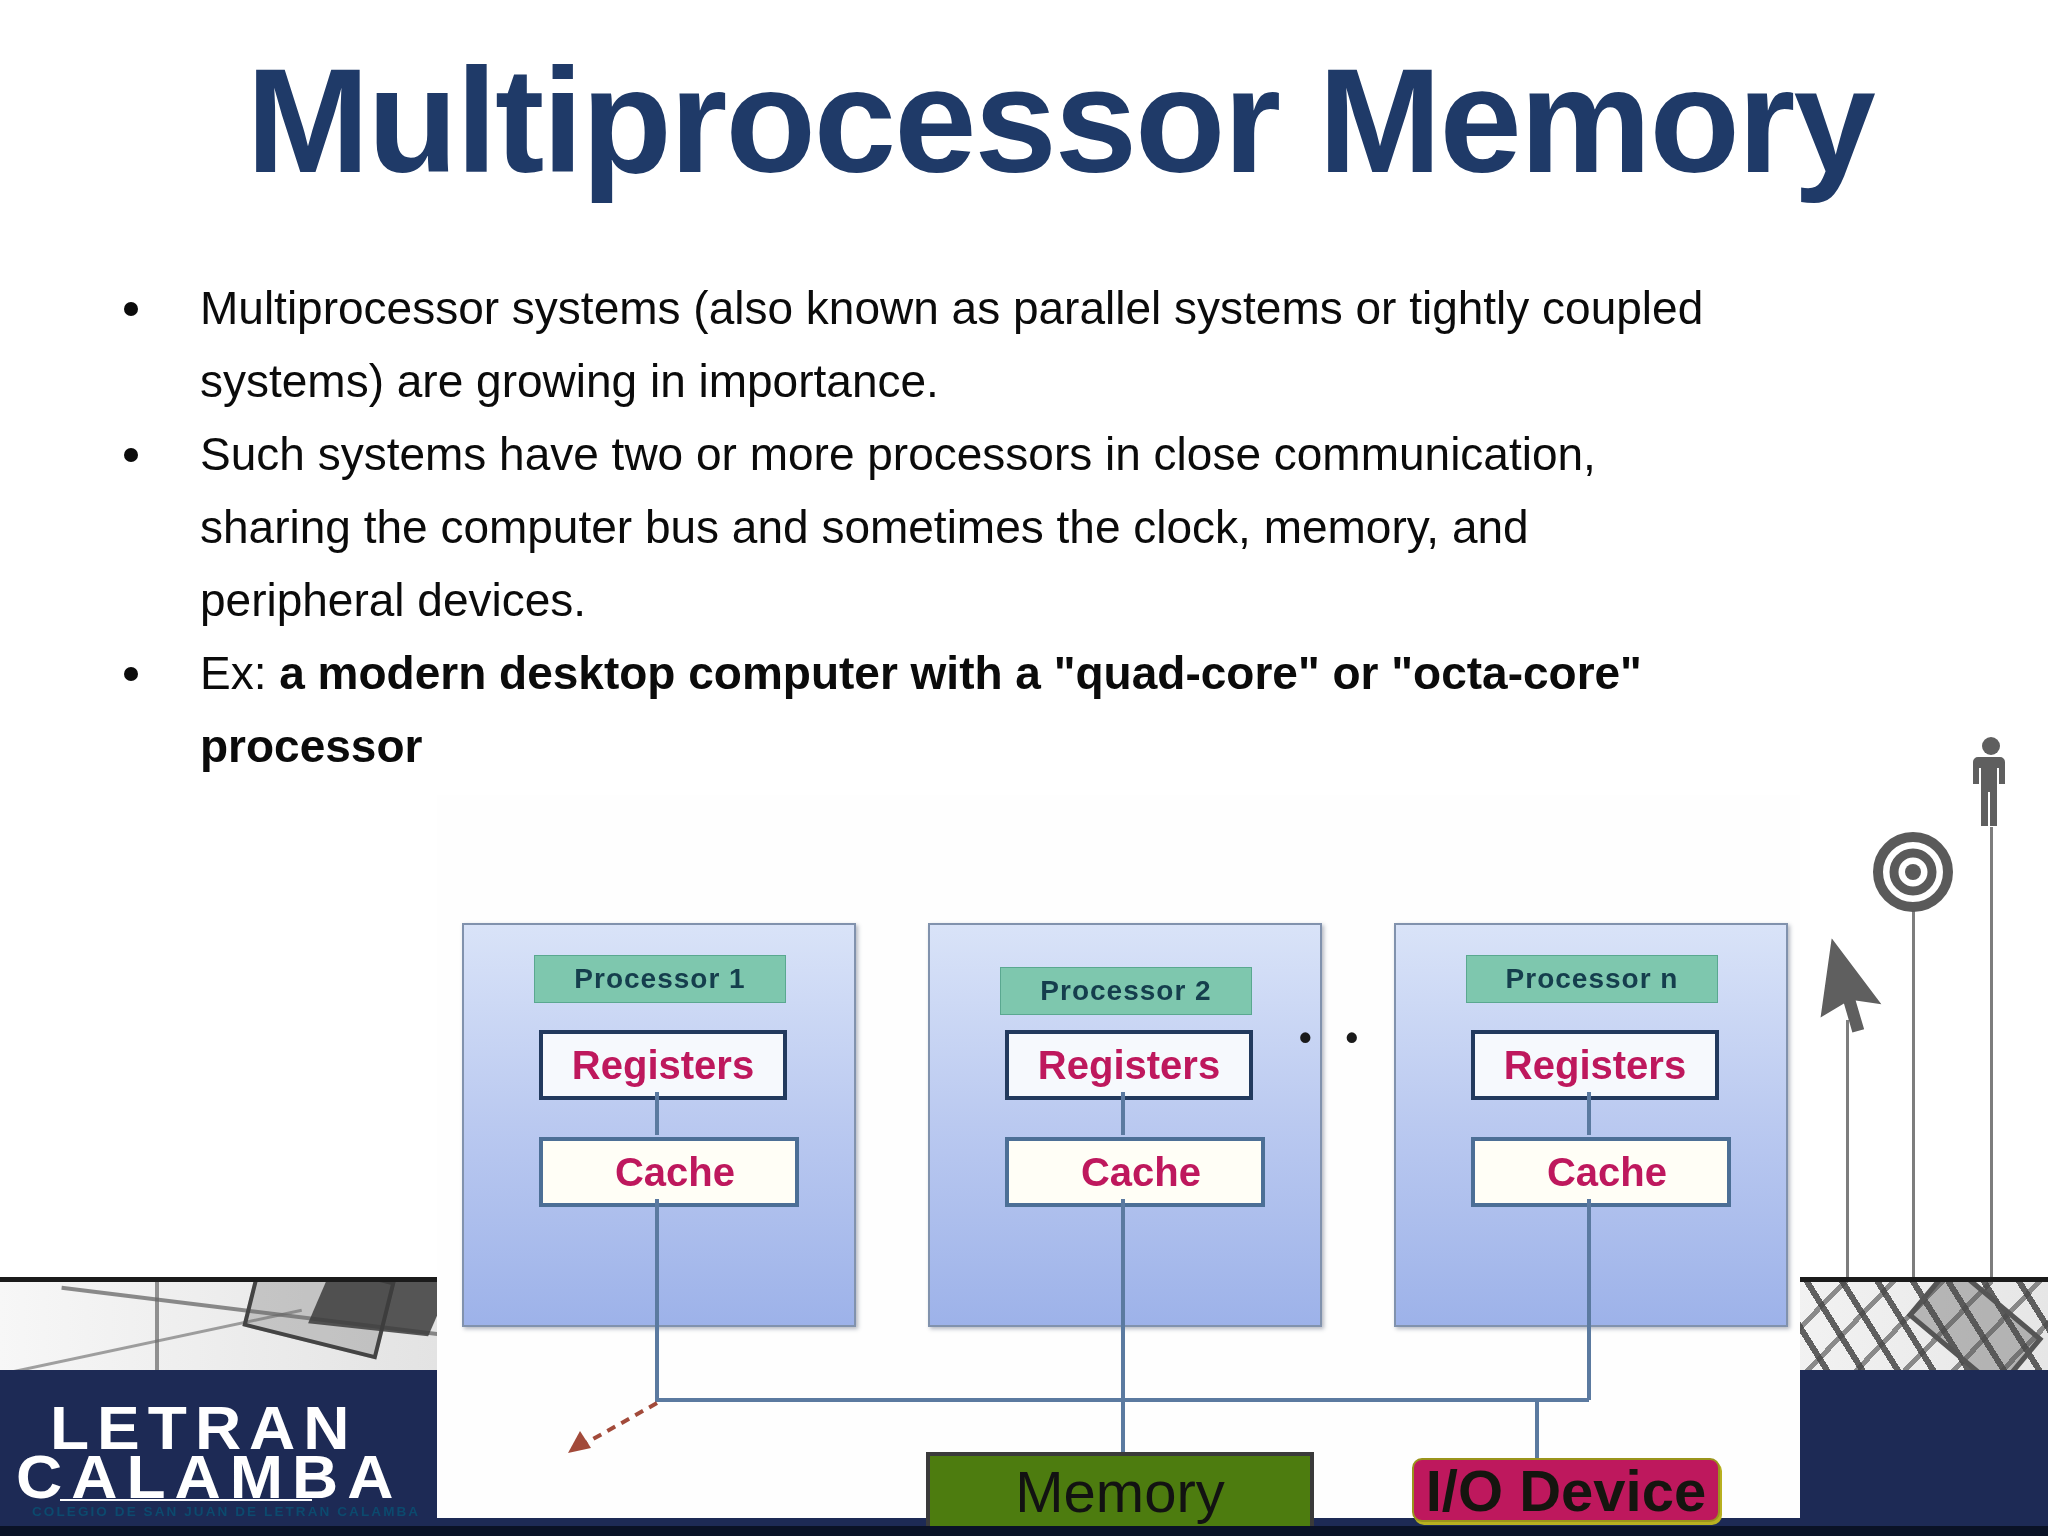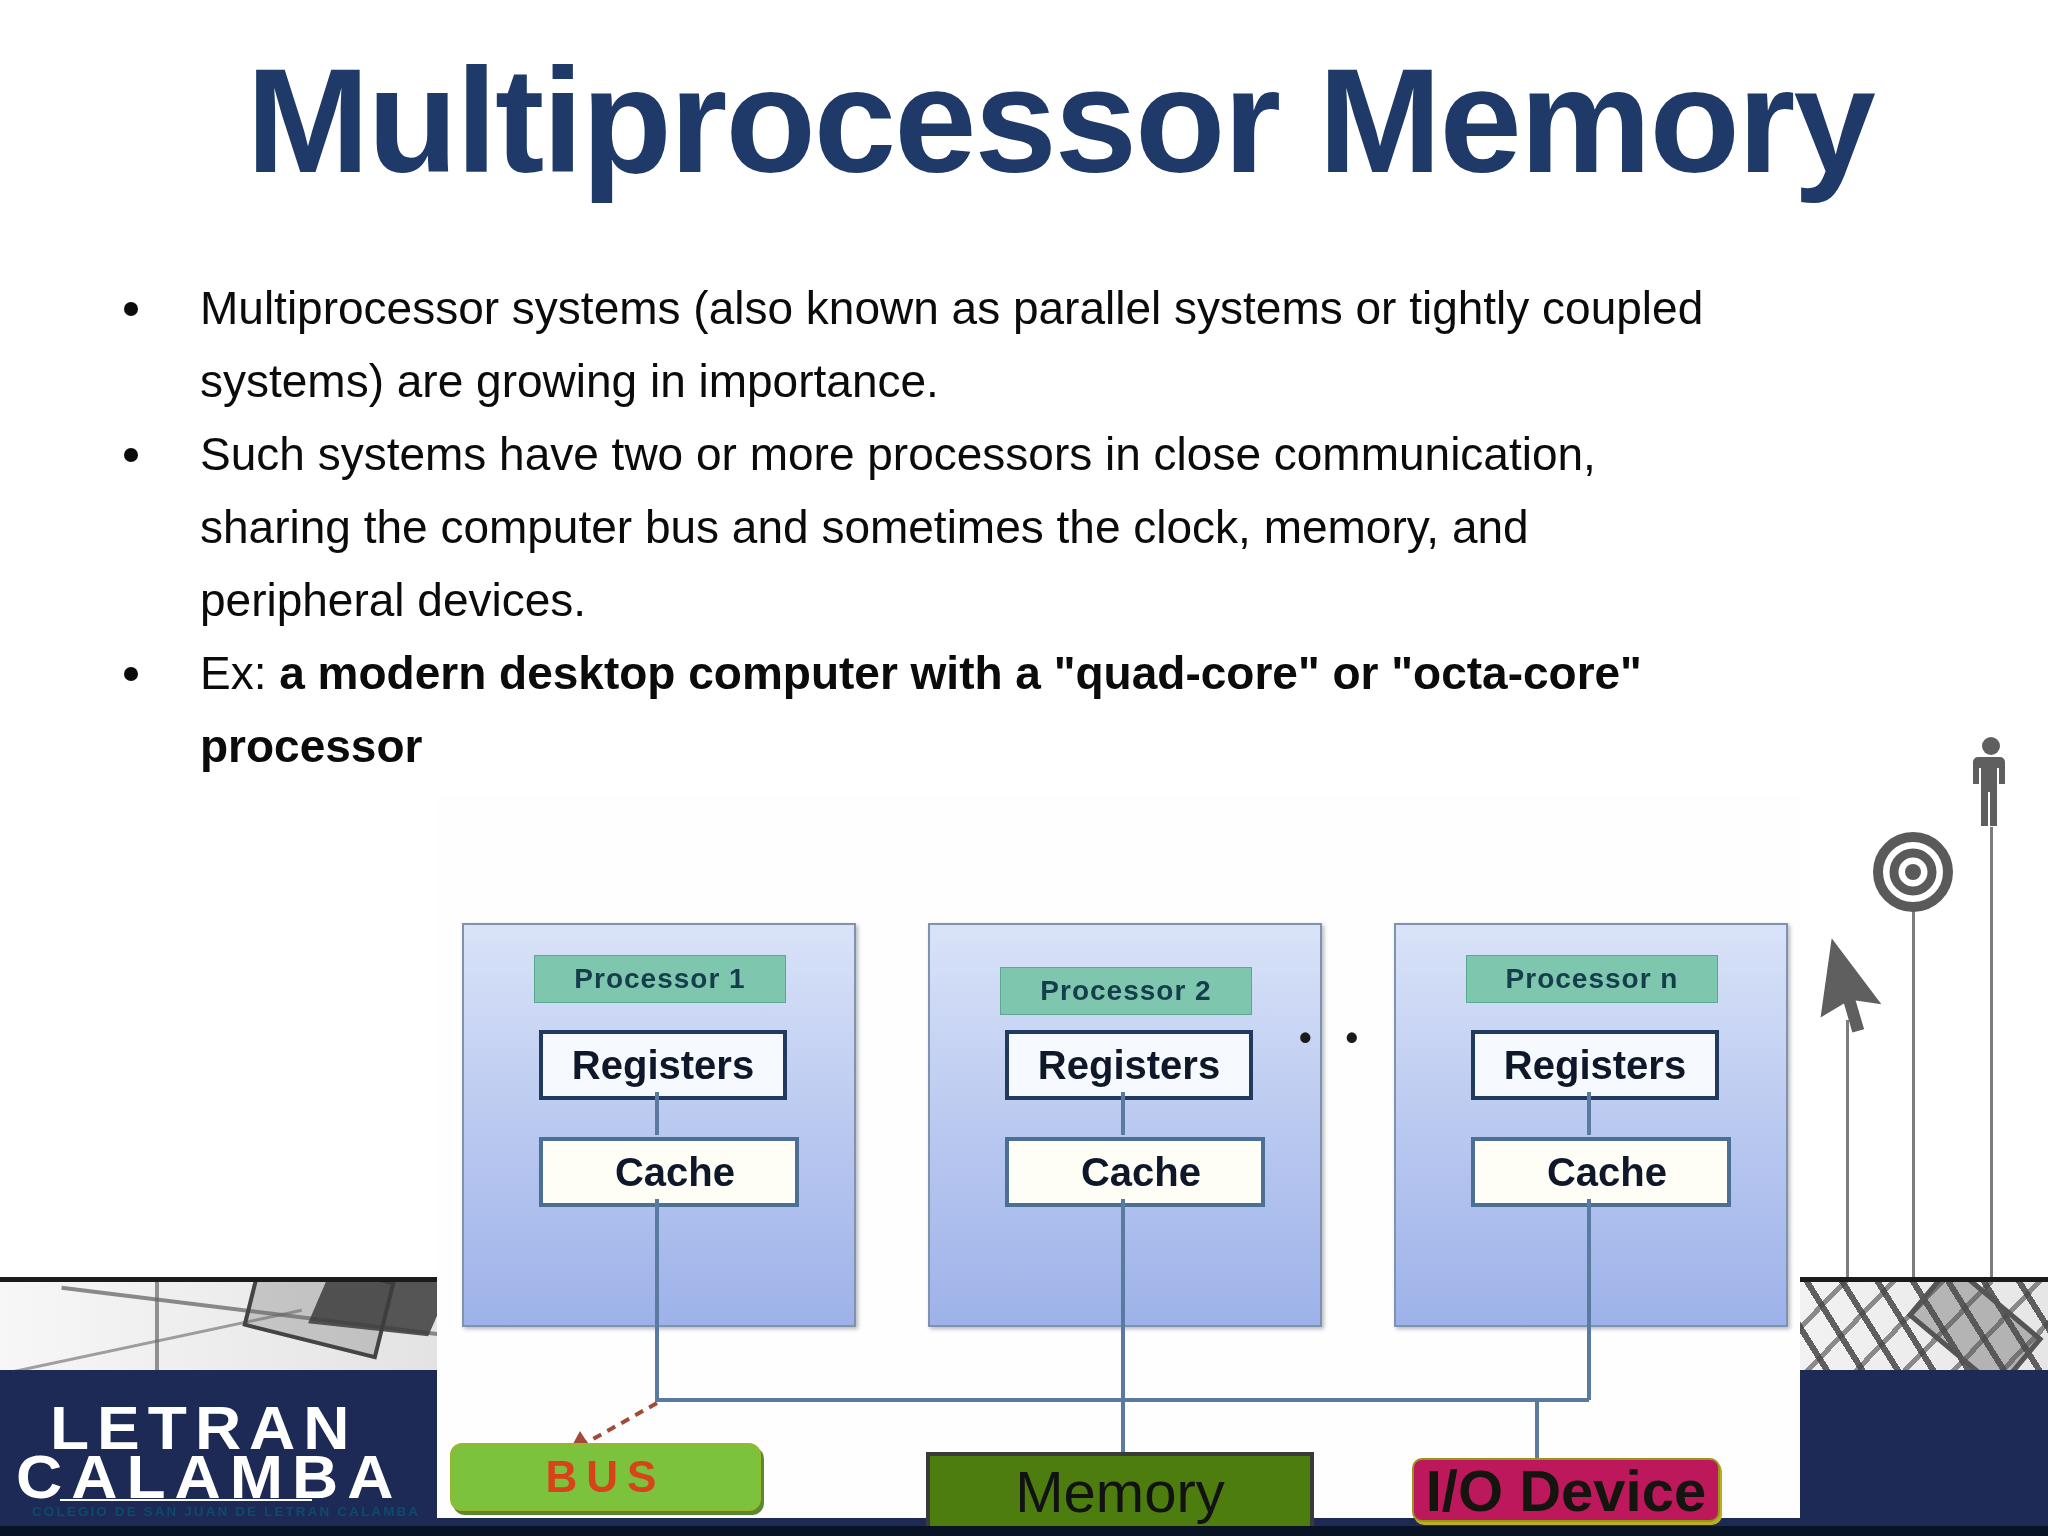--- a/index.html
+++ b/index.html
@@ -29,21 +29,21 @@
           display:flex;align-items:center;justify-content:center;}
   .banner span{font-size:84px;font-weight:bold;letter-spacing:8px;color:#9c1508;
                text-shadow:1px 1px 0 #c8a000;}
   .pbox{top:128px;width:390px;height:400px;border:2px solid #8192ad;
         background:linear-gradient(180deg,#d9e3f8 0%,#bac9f0 50%,#9db2e9 100%);
         box-shadow:2px 2px 4px rgba(90,100,120,.45);}
   .plabel{position:absolute;left:70px;top:30px;width:250px;height:46px;background:#7ec7ae;
           border:1px solid #5aa890;display:flex;align-items:center;justify-content:center;
           font-size:28px;font-weight:bold;letter-spacing:1px;color:#153e4d;text-align:center;}
   .inner{position:absolute;left:75px;width:240px;height:62px;display:flex;align-items:center;
-         justify-content:center;font-size:40px;font-weight:bold;color:#0f172a;background:#f6f9fd;}
+         justify-content:center;font-size:40px;font-weight:bold;color:#be185d;background:#f6f9fd;}
   .registers{top:105px;border:4px solid #223a5e;}
   .cache{top:212px;border:4px solid #4c6f96;background:#fffef6;padding-left:12px;}
   .dots{left:862px;top:222px;font-size:36px;font-weight:bold;letter-spacing:12px;color:#1a1a1a;}
   .endbox{display:flex;align-items:center;justify-content:center;z-index:3;}
   .busbox{left:13px;top:648px;width:307px;height:64px;background:#7cc23c;border-radius:12px;
           border:2px solid #9ab52e;box-shadow:3px 4px 0 #5a8a30;
           font-size:44px;font-weight:bold;letter-spacing:9px;color:#d8431a;}
   .membox{left:489px;top:657px;width:380px;height:70px;background:#4d7c0f;border:4px solid #3a3a3a;
           font-size:58px;font-weight:normal;color:#121212;}
   .iobox{left:975px;top:663px;width:304px;height:60px;background:#be185d;border-radius:10px;
@@ -163,18 +163,17 @@
         <path d="M220,404 V605"></path>
         <path d="M686,404 V660"></path>
         <path d="M1152,404 V605"></path>
         <path d="M218,605 H1152"></path>
         <path d="M1100,605 V666"></path>
       </g>
       <path d="M220,608 L142,652" stroke="#a24a3a" stroke-width="4" stroke-dasharray="9 7" fill="none"></path>
       <polygon points="131,658 154,653 143,636" fill="#a24a3a"></polygon>
     </svg>
 
-    <div class="abs endbox busbox">BUS</div>
     <div class="abs endbox membox">Memory</div>
     <div class="abs endbox iobox">I/O Device</div>
   </div>
 
 </div>
 
 </body></html>

